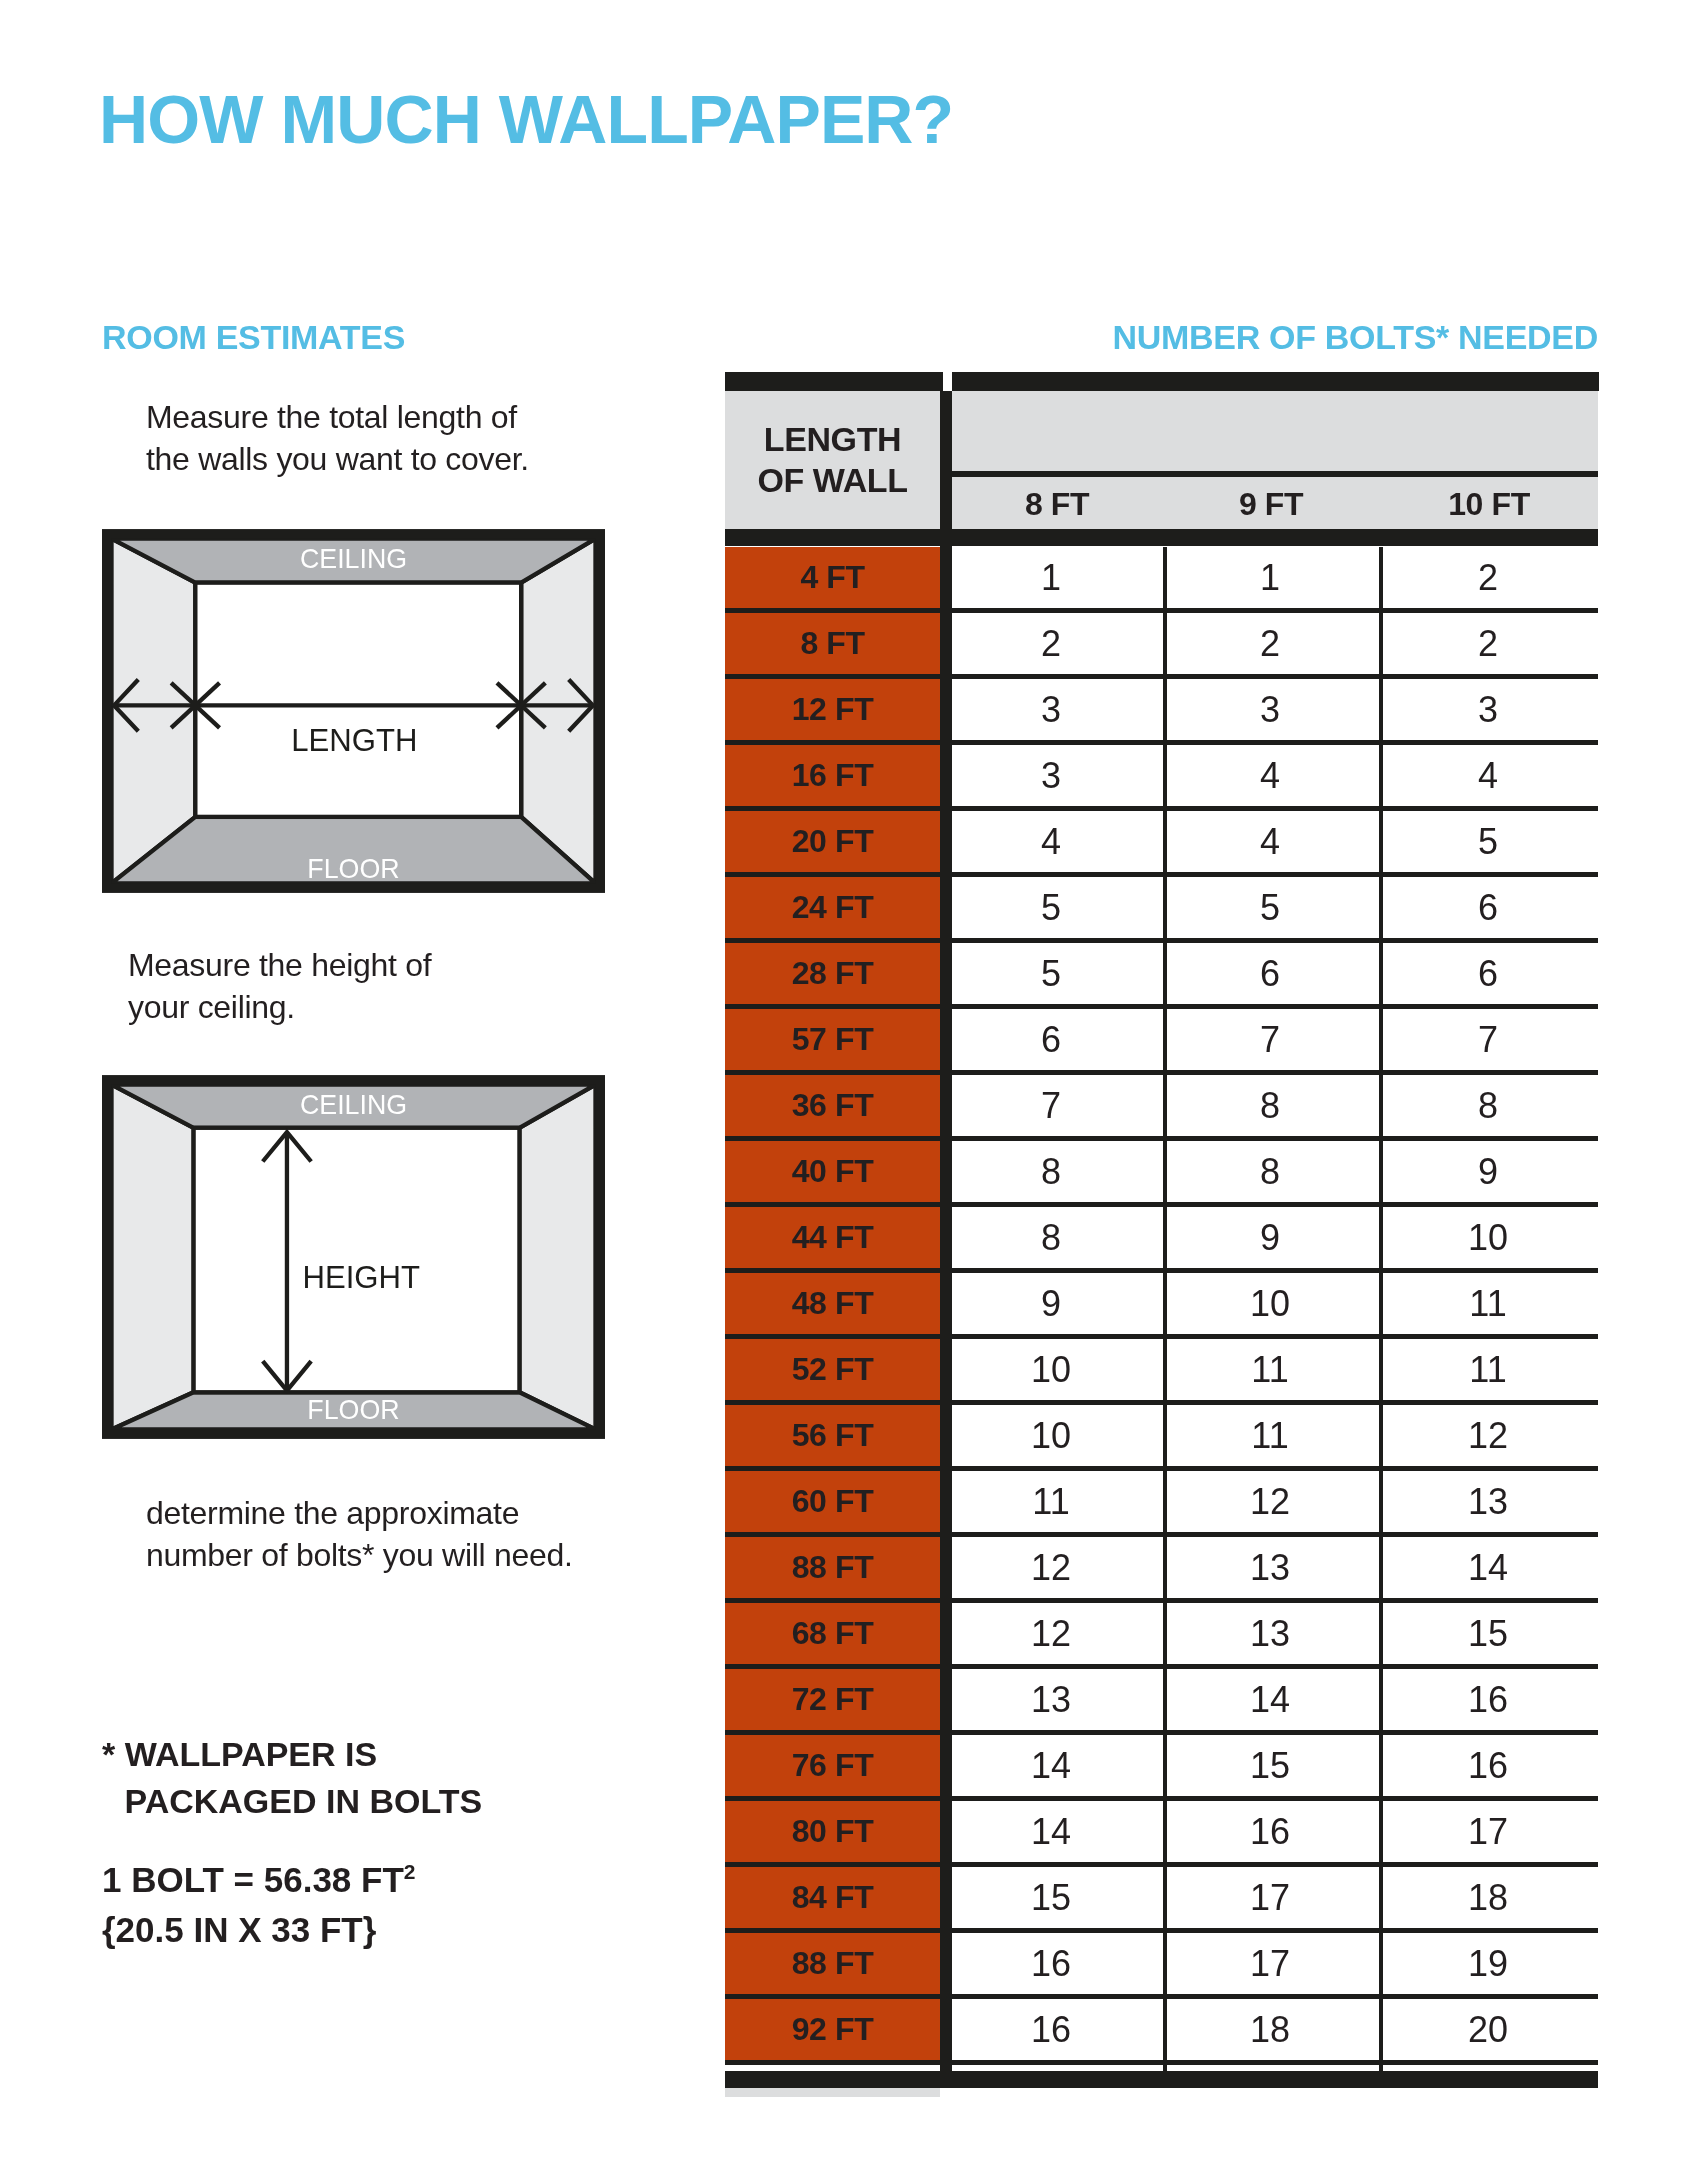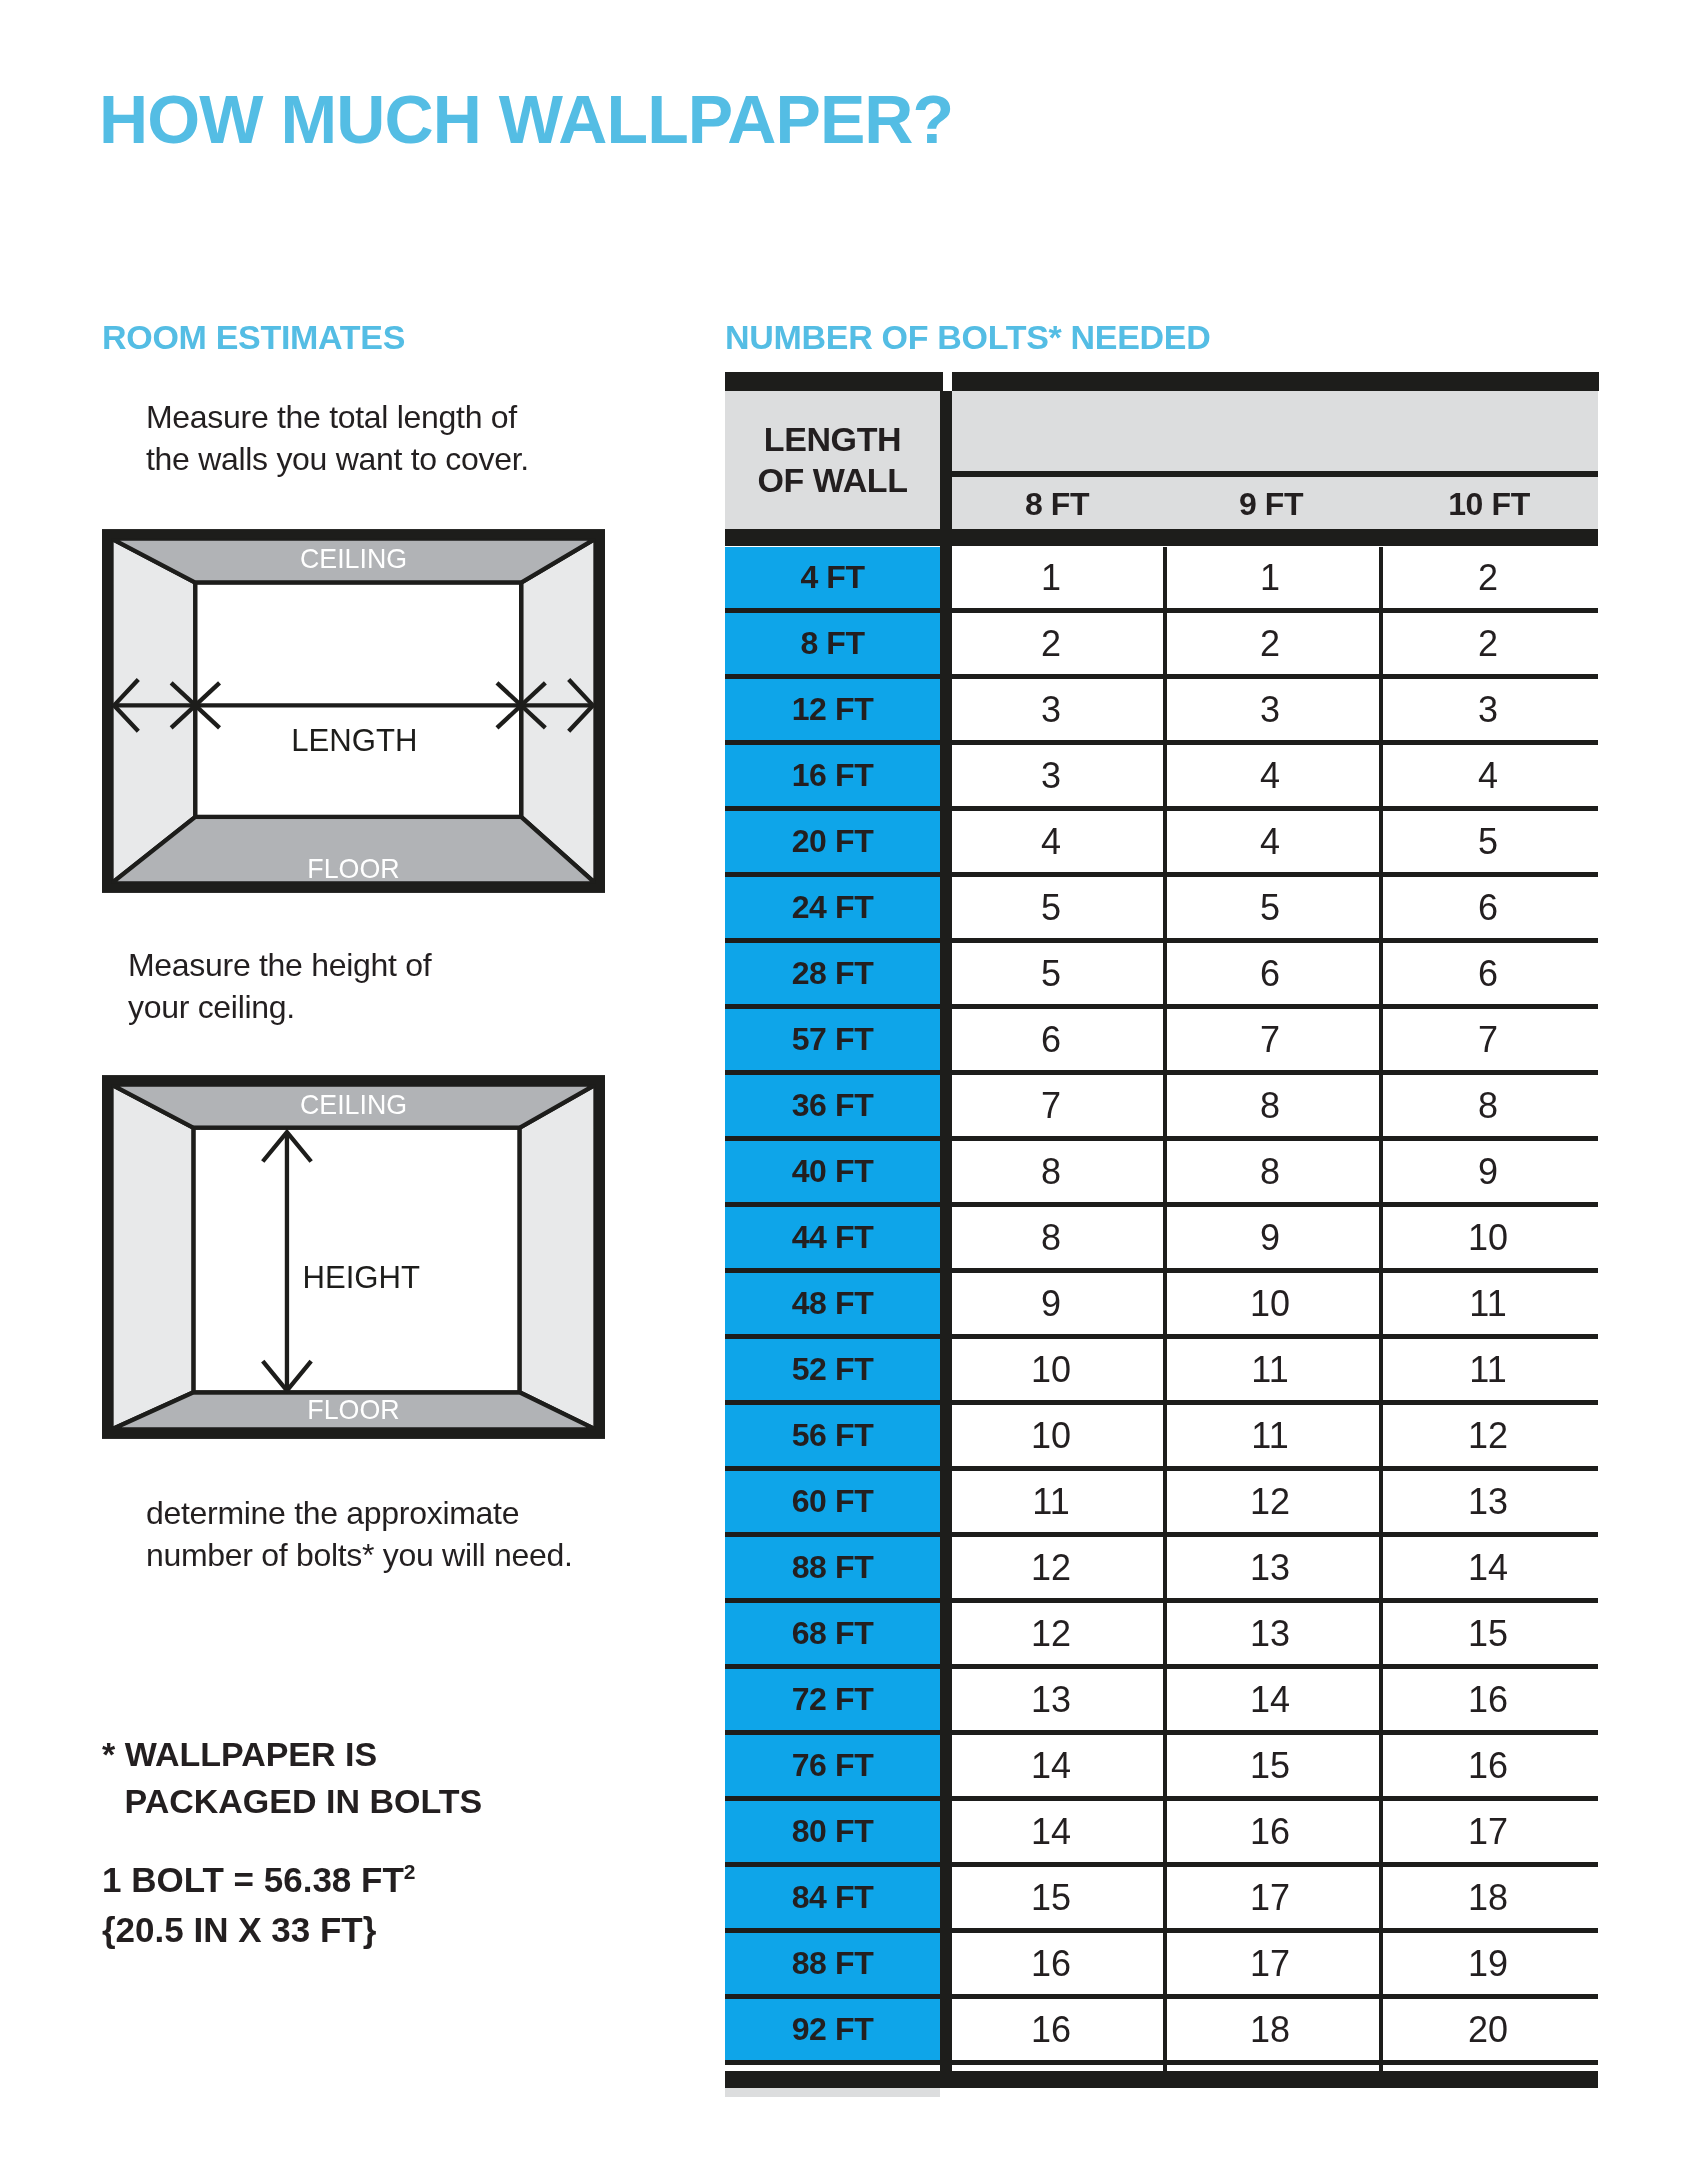--- a/index.html
+++ b/index.html
@@ -5,21 +5,21 @@
   html,body{margin:0;padding:0;background:#fff;}
   .page{position:relative;width:1683px;height:2177px;background:#ffffff;
         font-family:"Liberation Sans",sans-serif;color:#231f20;overflow:hidden;}
 
   .page-title{position:absolute;left:99px;top:80px;font-size:68px;font-weight:bold;
               letter-spacing:-0.9px;color:#54bde4;white-space:nowrap;}
 
   .sec-heading{position:absolute;font-size:34px;font-weight:bold;color:#54bde4;
                letter-spacing:-0.3px;white-space:nowrap;}
   .sec-heading.room{left:102px;top:318px;}
-  .sec-heading.bolts{left:725px;top:318px;width:873px;text-align:left;}
+  .sec-heading.bolts{left:725px;top:318px;width:873px;text-align:right;}
 
   .body-text{position:absolute;font-size:32px;line-height:42px;letter-spacing:-0.3px;color:#231f20;margin-left:44px;}
   .body-text.p1{left:102px;top:396px;}
   .body-text.p2{left:84px;top:944px;}
   .body-text.p3{left:102px;top:1492px;}
 
   .footnote{position:absolute;left:102px;top:1731px;font-size:34px;font-weight:bold;line-height:47px;}
   .footnote .indent{margin-left:22.5px;}
   .bolt-info{position:absolute;left:102px;top:1847px;font-size:35px;font-weight:bold;line-height:50px;}
   .bolt-info sup{font-size:21px;vertical-align:super;}
@@ -41,21 +41,21 @@
   .hoc{position:absolute;left:227px;top:26px;width:646px;text-align:center;font-size:35px;
        font-weight:bold;letter-spacing:-0.4px;}
   .thin-hoc{left:227px;top:99px;width:646px;height:6px;}
   .colhdr{position:absolute;top:114px;font-size:32px;font-weight:bold;text-align:center;letter-spacing:-0.4px;}
   .colhdr.c1{left:227px;width:210px;}
   .colhdr.c2{left:438px;width:216px;}
   .colhdr.c3{left:654px;width:220px;}
 
   .rows{position:absolute;left:0;top:175px;width:873px;}
   .trow{display:flex;height:66px;box-sizing:border-box;border-bottom:5.2px solid #1d1d1b;}
-  .trow .rl{width:215px;background:#0ea5e9;display:flex;align-items:center;justify-content:center;
+  .trow .rl{width:215px;background:#c2410c;display:flex;align-items:center;justify-content:center;
             font-size:32px;font-weight:bold;letter-spacing:-0.4px;}
   .trow .rc{display:flex;align-items:center;justify-content:center;font-size:36px;font-weight:400;}
   .trow .rc.w1{width:222px;}
   .trow .rc.w2{width:216px;}
   .trow .rc.w3{width:220px;}
 
   .vdiv{left:215px;top:19px;width:12px;height:1680px;}
   .vl1{left:438px;top:175px;width:4.3px;height:1524px;}
   .vl2{left:654px;top:175px;width:4.3px;height:1524px;}
   .bottombar{left:0;top:1699px;width:873px;height:17.3px;}

